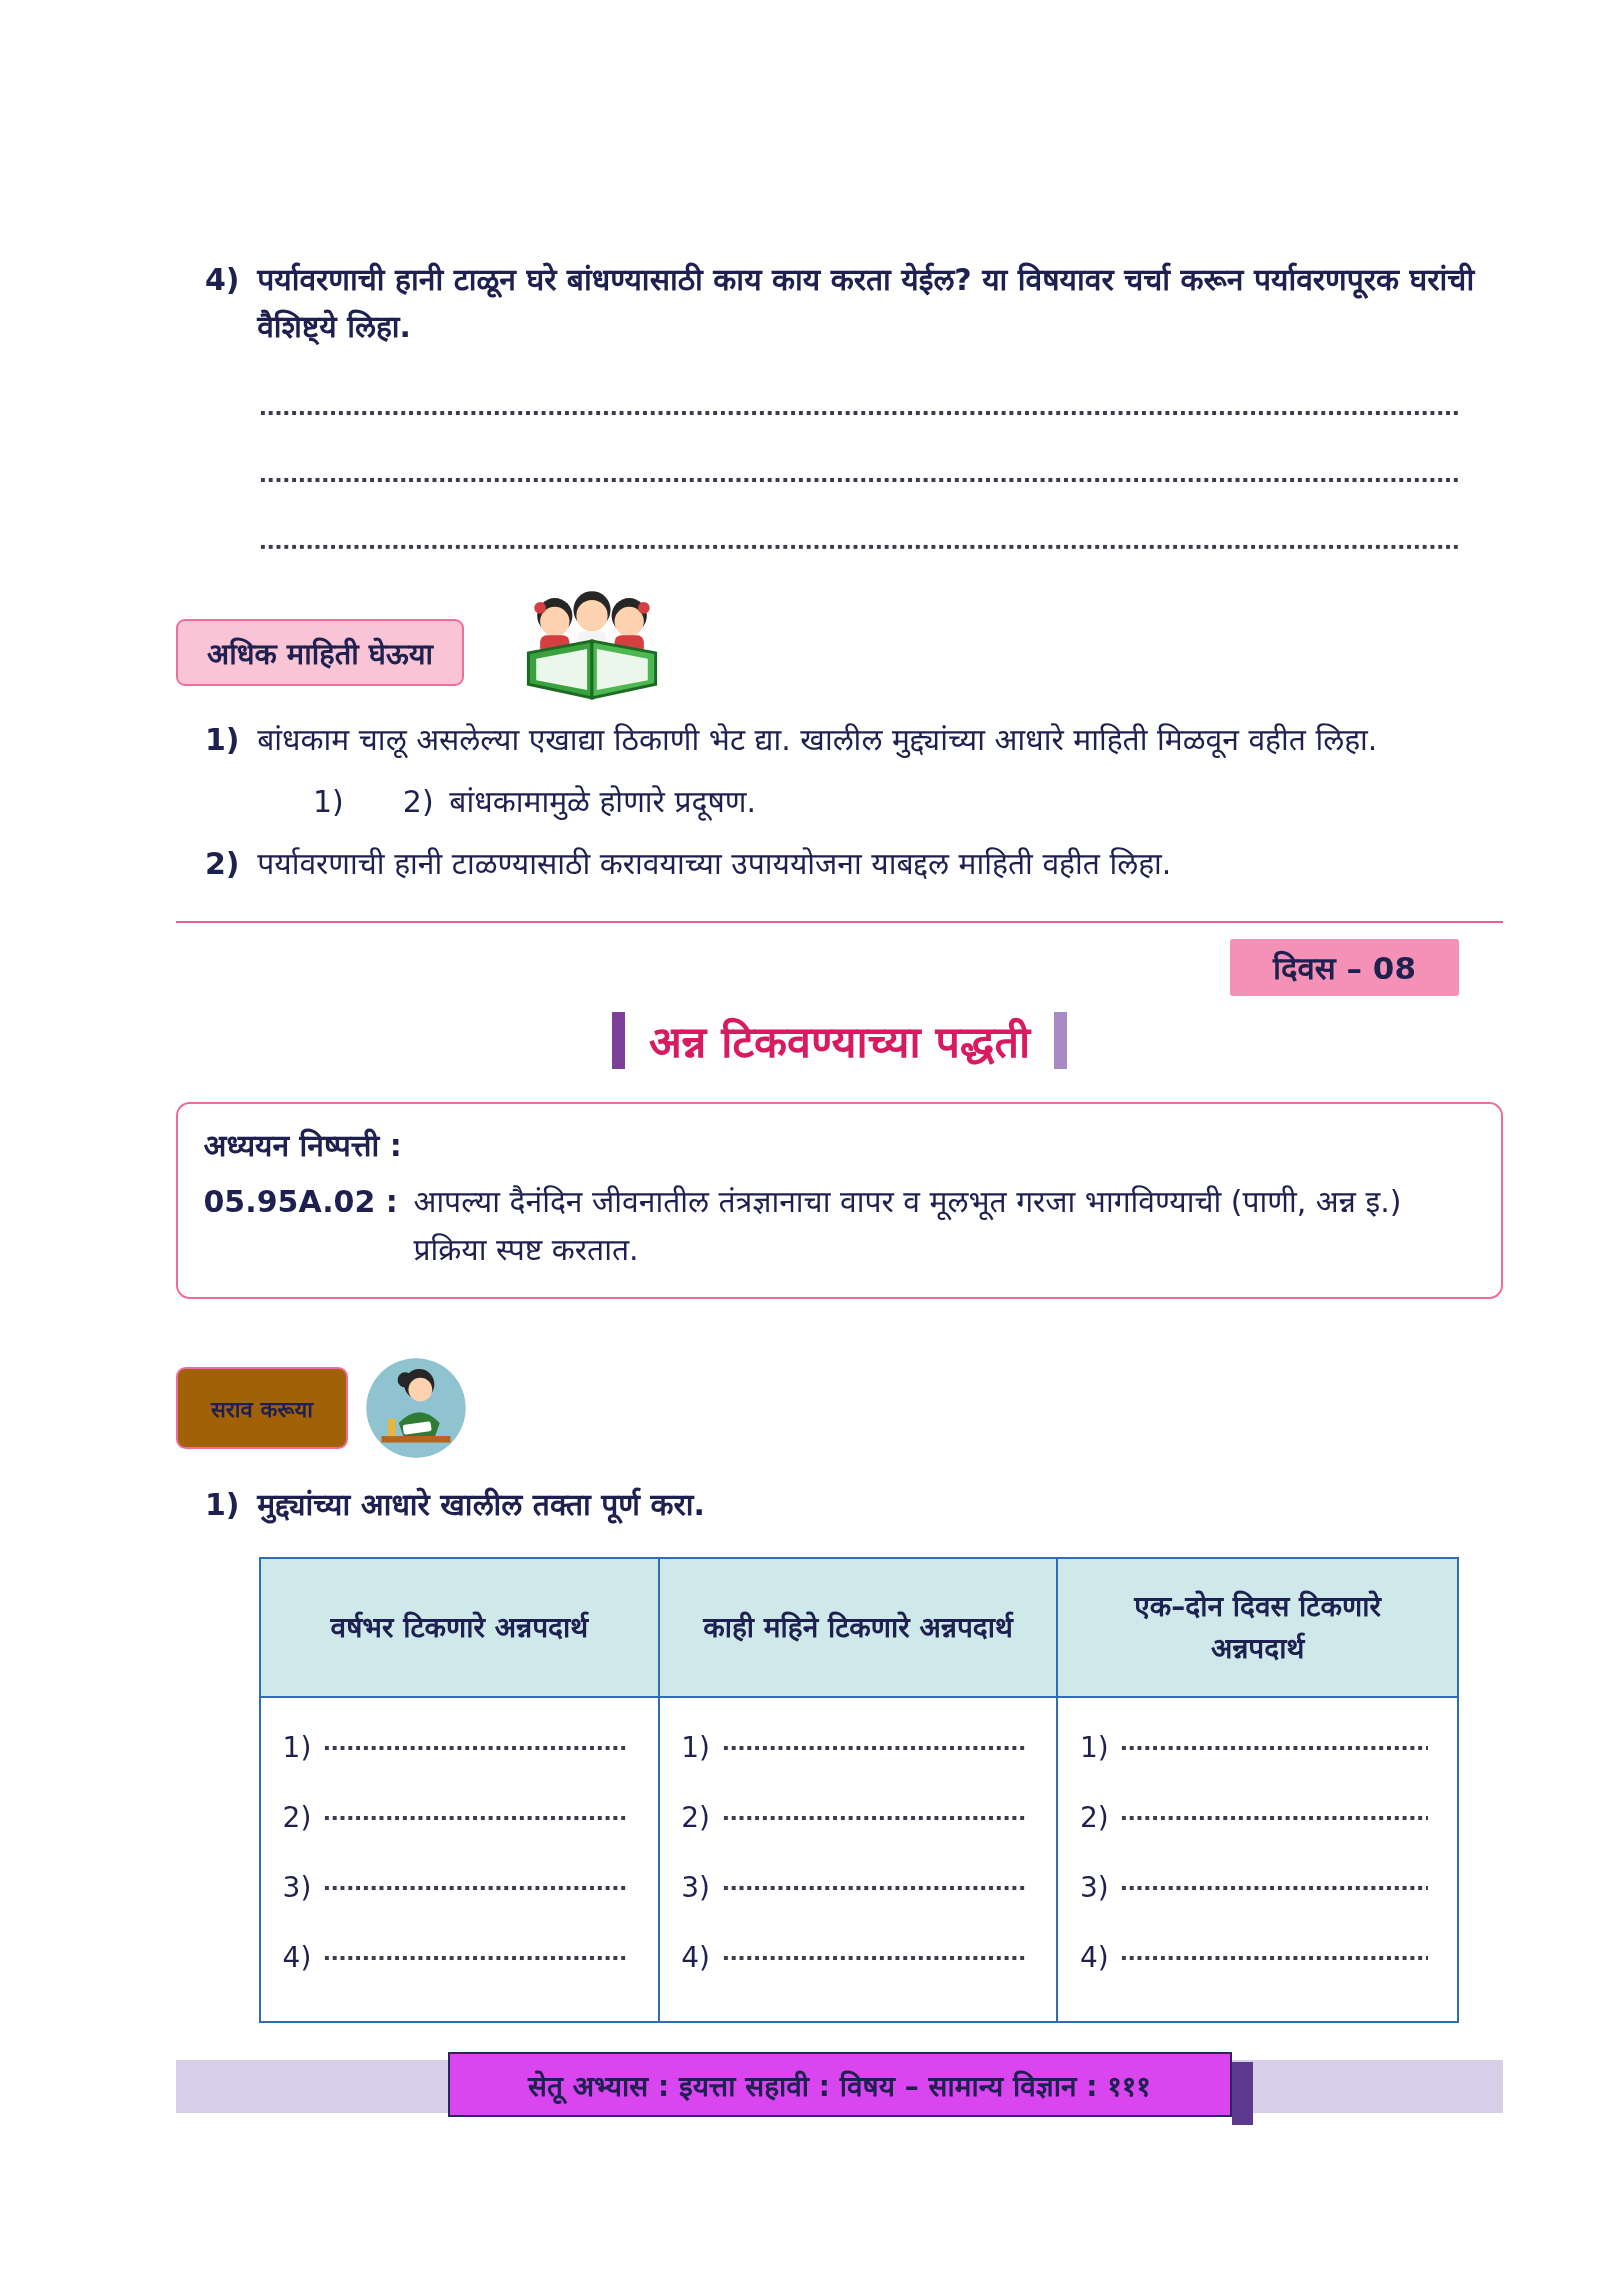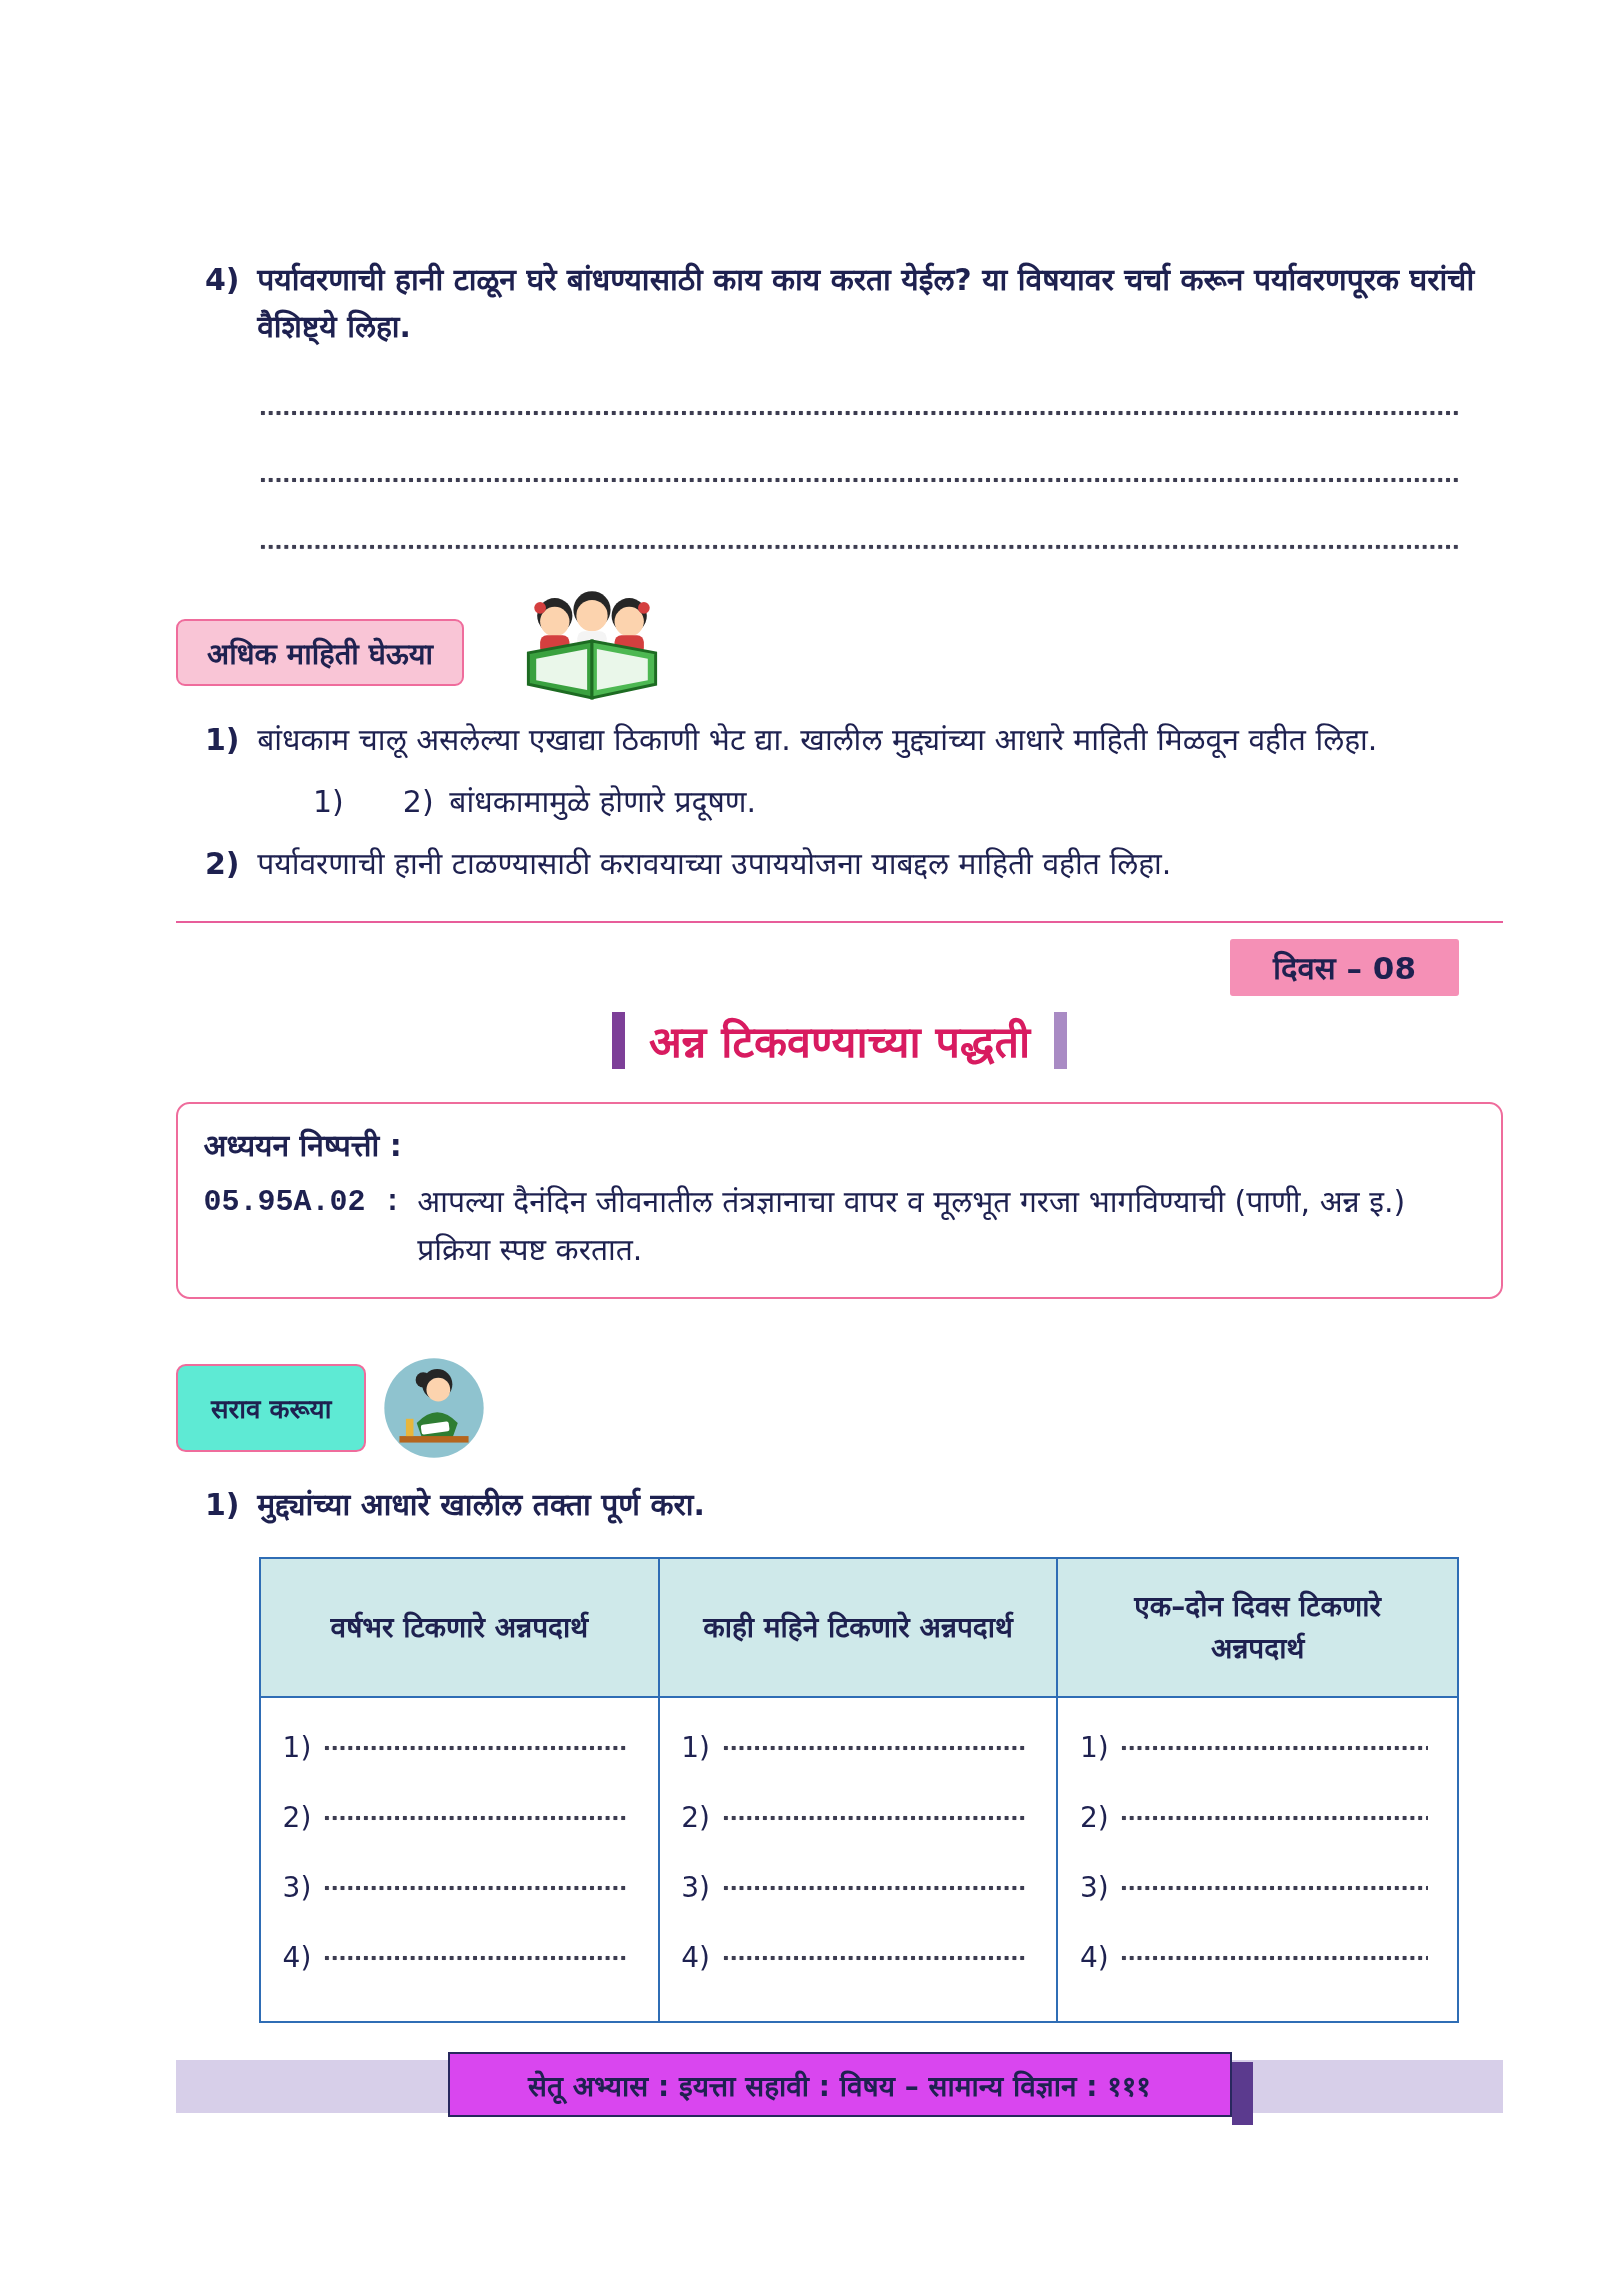--- a/index.html
+++ b/index.html
@@ -41,23 +41,23 @@
 
   
   .badge-row{margin-top:51px;position:relative;height:98px;}
   .pill-badge{
     display:inline-flex;align-items:center;
     background:var(--badge-pink-bg);border:2px solid var(--accent-pink);
     border-radius:9px;padding:11.8px 29px;font-size:29px;font-weight:bold;
     position:absolute;left:0;top:17.6px;
   }
   .practice-pill{
-    display:inline-flex;align-items:center;background:#5eead4;
+    display:inline-flex;align-items:center;background:#a16207;
     border:2.9px solid var(--accent-pink);border-radius:9.8px;
-    padding:24px 33px;font-size:26px;font-weight:bold;
+    padding:24px 33px;font-size:22px;font-weight:bold;
   }
   .kids-illus{position:absolute;left:323px;top:-13.7px;width:186px;height:118px;}
 
   .info-items{margin-top:17.6px;}
   .subrow{display:flex;gap:59px;margin:15.7px 0 15.7px 137px;font-size:30px;line-height:1.55;}
   .subpair{display:flex;gap:15.7px;}
   .subpair .num{font-weight:normal;}
 
   
   .divider{height:2px;background:#e85d9a;margin-top:33px;}
@@ -74,21 +74,21 @@
   .title-bar.right{background:var(--bar-purple-light);}
   .lesson-title{font-size:43px;font-weight:bold;color:var(--title-magenta);}
 
   
   .outcome-box{
     margin-top:32px;border:2.9px solid var(--accent-pink);border-radius:13.7px;
     padding:17.6px 29px 23.5px 25.5px;font-size:30px;line-height:1.6;
   }
   .outcome-heading{font-weight:bold;}
   .outcome-line{display:flex;gap:15.7px;margin-top:7.8px;}
-  .outcome-code{font-weight:bold;white-space:nowrap;font-family:Liberation Mono, monospace;}
+  .outcome-code{font-weight:bold;white-space:nowrap;}
   .outcome-text{flex:1;max-width:1127px;}
 
   
   .practice-row{margin-top:55px;display:flex;align-items:center;gap:13.7px;height:108px;}
   .student-illus{width:108px;height:108px;}
 
   .practice-q{margin-top:19.6px;}
 
   
   .food-table{

